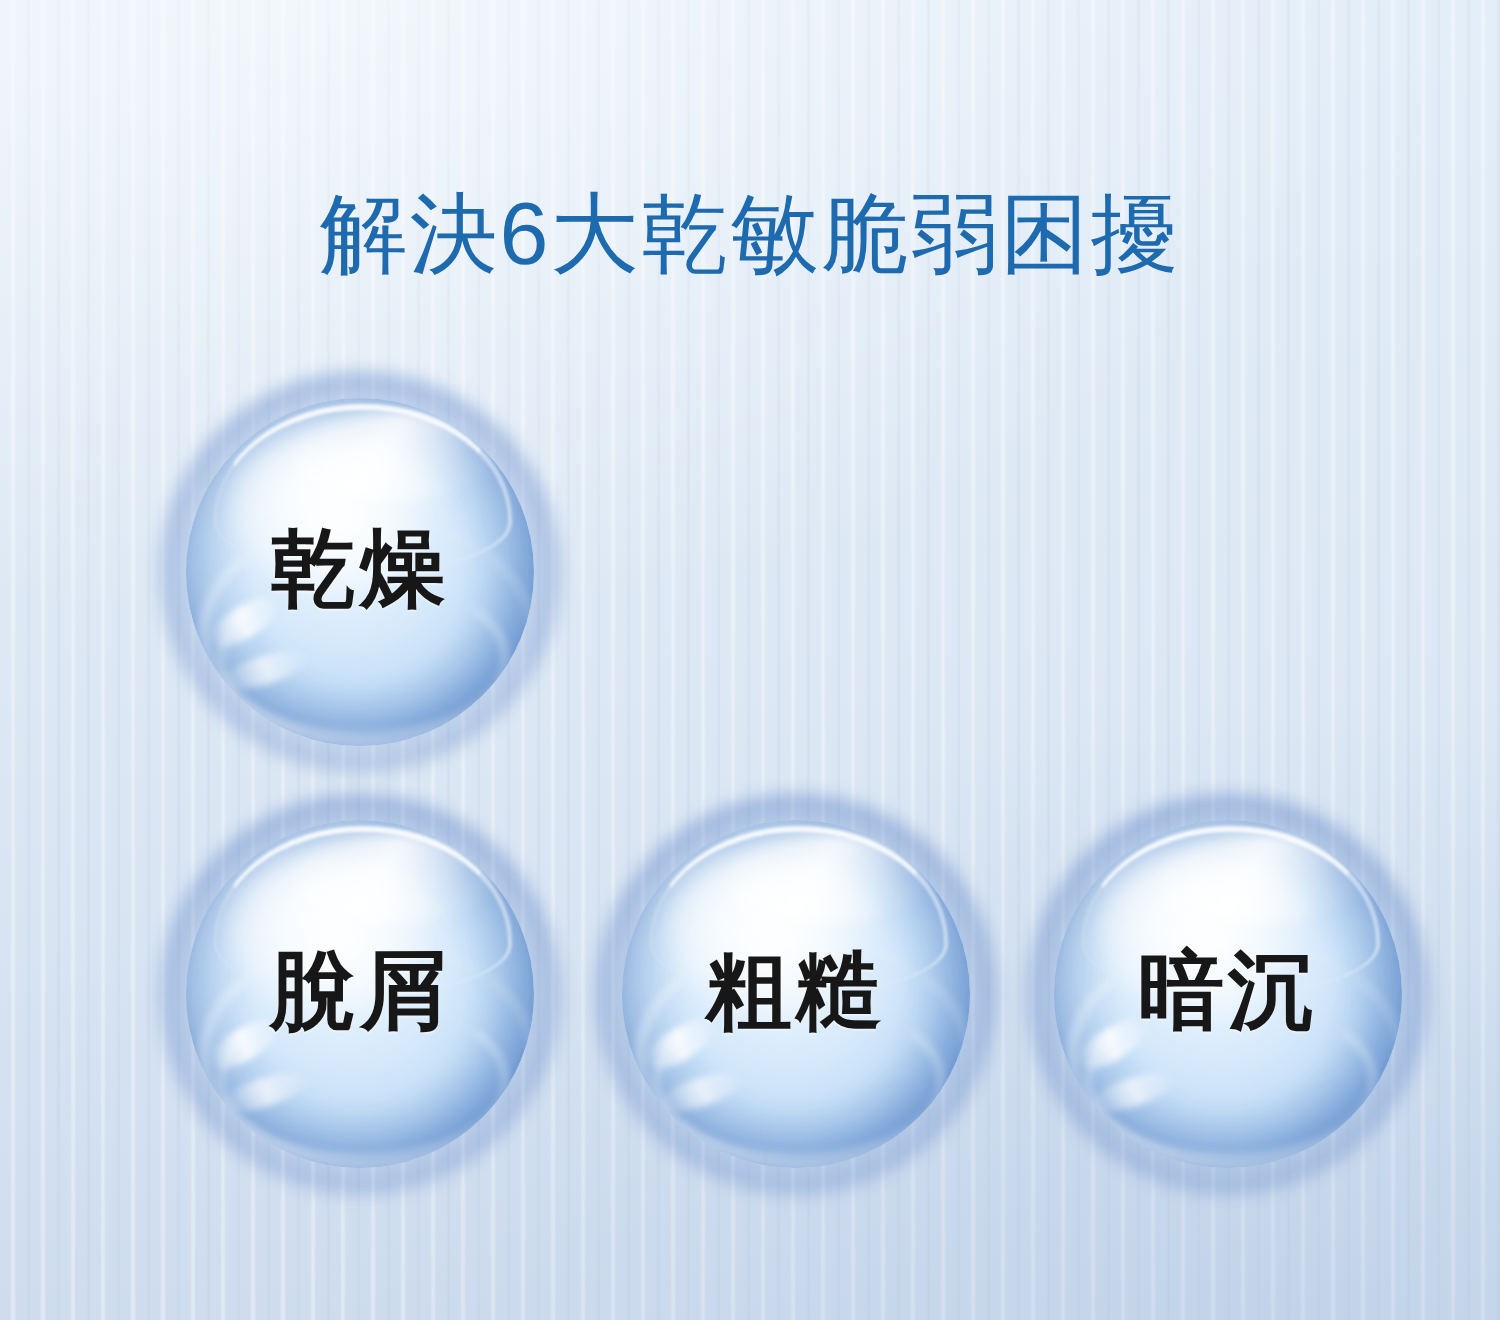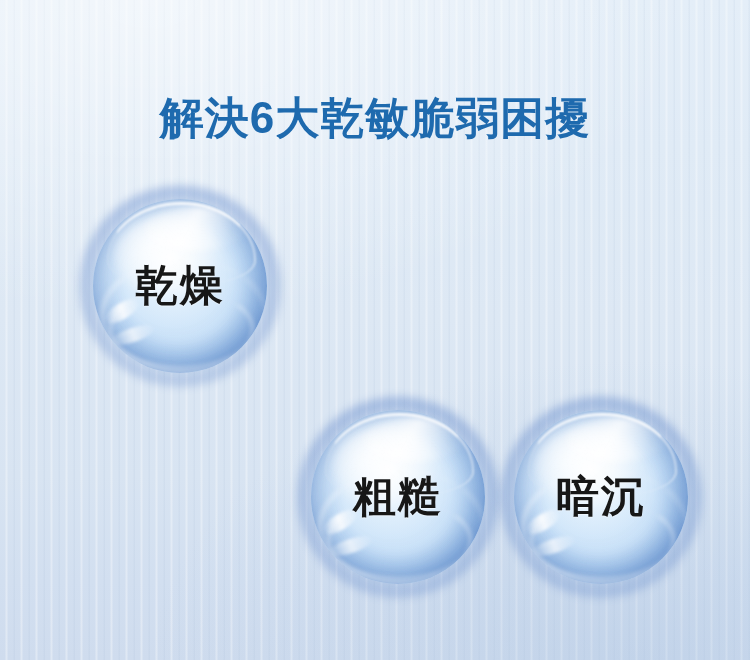--- a/index.html
+++ b/index.html
@@ -57,21 +57,21 @@
 
   
   .title {
     position: absolute;
     left: 0;
     top: 92px;
     width: 750px;
     text-align: center;
     font-size: 44px;
     line-height: 52px;
-    font-weight: bold;
+    font-weight: normal;
     letter-spacing: 1px;
     color: #1e6aae;
     white-space: nowrap;
   }
 
   
   .bubble-grid {
     position: absolute;
     left: 0;
     top: 0;
@@ -292,37 +292,51 @@
         <div class="glint"></div>
         <div class="glint2"></div>
         <div class="rim-highlight"></div>
         <div class="rim-highlight2"></div>
       </div>
       <div class="label">乾燥</div>
     </div>
 
 
 
+    <div class="bubble" style="left:93px; top:410px;">
+      <div class="halo"></div>
+      <div class="sphere">
+        <div class="rim-ul"></div>
+        <div class="sheen"></div>
+        <div class="caustic"></div>
+        <div class="caustic2"></div>
+        <div class="glint"></div>
+        <div class="glint2"></div>
+        <div class="rim-highlight"></div>
+        <div class="rim-highlight2"></div>
+      </div>
+      <div class="label">脫屑</div>
+    </div>
 
     <div class="bubble" style="left:311px; top:410px;">
       <div class="halo"></div>
       <div class="sphere">
         <div class="rim-ul"></div>
         <div class="sheen"></div>
         <div class="caustic"></div>
         <div class="caustic2"></div>
         <div class="glint"></div>
         <div class="glint2"></div>
         <div class="rim-highlight"></div>
         <div class="rim-highlight2"></div>
       </div>
       <div class="label">粗糙</div>
     </div>
 
-    <div class="bubble" style="left:514px; top:410px;">
+    <div class="bubble" style="left:527px; top:410px;">
       <div class="halo"></div>
       <div class="sphere">
         <div class="rim-ul"></div>
         <div class="sheen"></div>
         <div class="caustic"></div>
         <div class="caustic2"></div>
         <div class="glint"></div>
         <div class="glint2"></div>
         <div class="rim-highlight"></div>
         <div class="rim-highlight2"></div>

